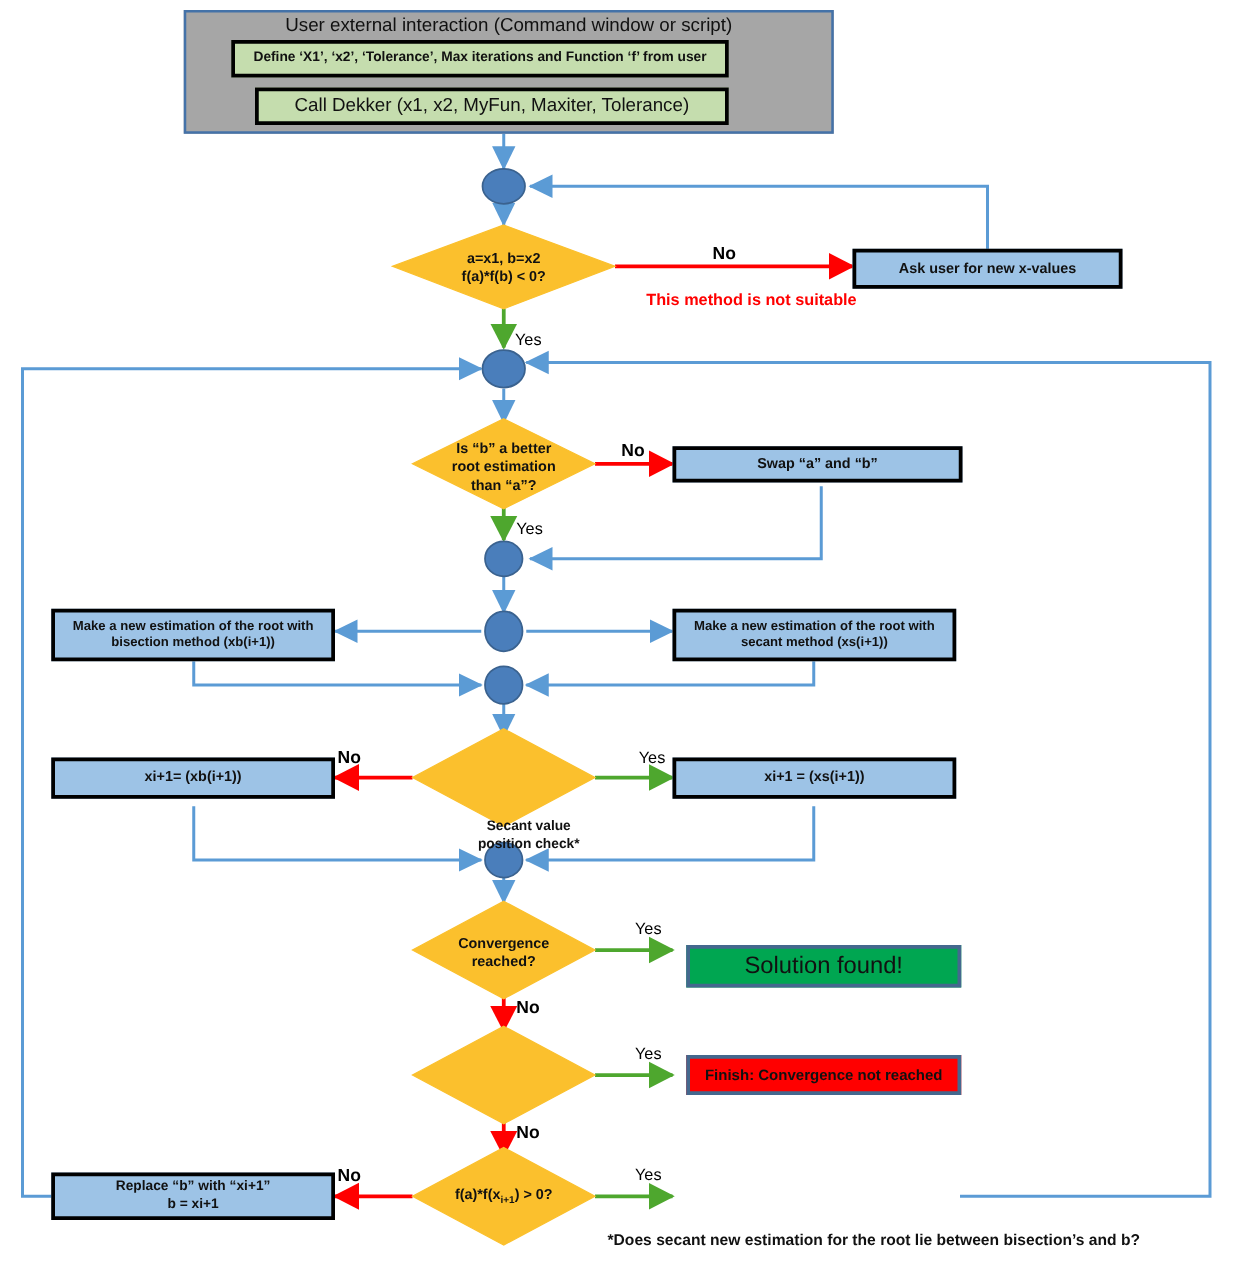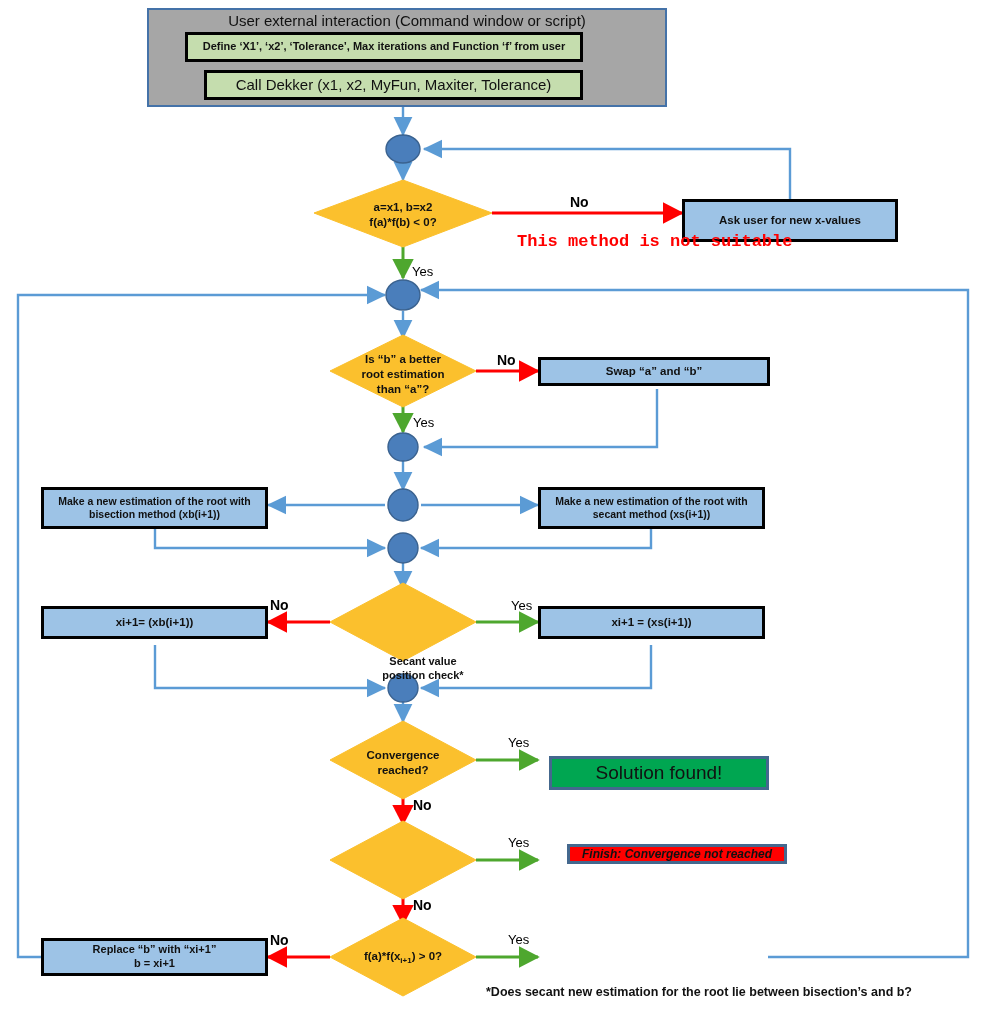--- a/index.html
+++ b/index.html
@@ -9,21 +9,21 @@
   .node{position:absolute;box-sizing:border-box;display:flex;align-items:center;justify-content:center;}
   .box{border:3px solid #000000;background:#9DC3E6;font-weight:bold;color:#111;line-height:1.25;padding:2px 4px;}
   .greenbox{border:3px solid #000000;background:#C5DDAE;color:#111;line-height:1.2;}
   .graypanel{border:2px solid #4472A8;background:#A6A6A6;}
   .panel-title{position:absolute;width:100%;text-align:center;font-size:15px;color:#111;}
   .resultbox{border:3px solid #44688E;line-height:1.2;}
   .green-res{background:#00A651;color:#111;font-size:19px;margin-top:13px;}
   .red-res{background:#FF0000;color:#111;font-size:12px;font-weight:bold;}
   .lbl{position:absolute;font-weight:bold;color:#000;}
   .lbl-y{font-weight:normal;}
-  .redtext{position:absolute;color:#FF0000;font-weight:bold;font-size:17px;font-family:Liberation Mono, monospace;}
+  .redtext{position:absolute;color:#FF0000;font-weight:bold;font-size:13px;}
   .footnote{position:absolute;font-weight:bold;font-size:12.5px;color:#111;}
   .dtext{position:absolute;text-align:center;font-weight:bold;color:#111;line-height:1.3;pointer-events:none;}
 </style>
 </head>
 <body>
 
 <div id="stage">
 
   <svg class="layer">
     <defs>
@@ -124,21 +124,21 @@
 
   <div class="node greenbox" style="left:204px;top:70px;width:379px;height:30px;font-size:15px;">
     <span>Call Dekker (x1, x2, MyFun, Maxiter, Tolerance)</span>
   </div>
 
   <div class="dtext" style="left:313px;top:200px;width:180px;font-size:11.5px;">
     <div>a=x1, b=x2</div>
     <div>f(a)*f(b) &lt; 0?</div>
   </div>
 
-  <div class="node box" style="left:682px;top:199px;width:216px;height:43px;font-size:11.5px;">
+  <div class="node box" style="left:682px;top:199px;width:216px;height:32px;font-size:11.5px;">
     <span>Ask user for new x-values</span>
   </div>
 
   <div class="lbl" style="left:570px;top:194px;font-size:14px;">No</div>
   <div class="redtext" style="left:517px;top:232px;">This method is not suitable</div>
   <div class="lbl lbl-y" style="left:412px;top:264px;font-size:13px;">Yes</div>
 
   <div class="dtext" style="left:330px;top:352px;width:146px;font-size:11.5px;">
     <div>Is “b” a better</div>
     <div>root estimation</div>
@@ -184,21 +184,21 @@
   </div>
 
   <div class="node resultbox green-res" style="left:549px;top:743px;width:220px;height:34px;">
     <span>Solution found!</span>
   </div>
 
   <div class="lbl lbl-y" style="left:508px;top:735px;font-size:13px;">Yes</div>
   <div class="lbl" style="left:413px;top:797px;font-size:14px;">No</div>
 
 
-  <div class="node resultbox red-res" style="left:567px;top:844px;width:220px;height:20px;font-style:italic;">
+  <div class="node resultbox red-res" style="left:549px;top:844px;width:220px;height:32px;">
     <span>Finish: Convergence not reached</span>
   </div>
 
   <div class="lbl lbl-y" style="left:508px;top:835px;font-size:13px;">Yes</div>
   <div class="lbl" style="left:413px;top:897px;font-size:14px;">No</div>
 
   <div class="dtext" style="left:333px;top:949px;width:140px;font-size:11.5px;">
     <span>f(a)*f(x</span><sub style="font-size:8px;">i+1</sub><span>) &gt; 0?</span>
   </div>
 

